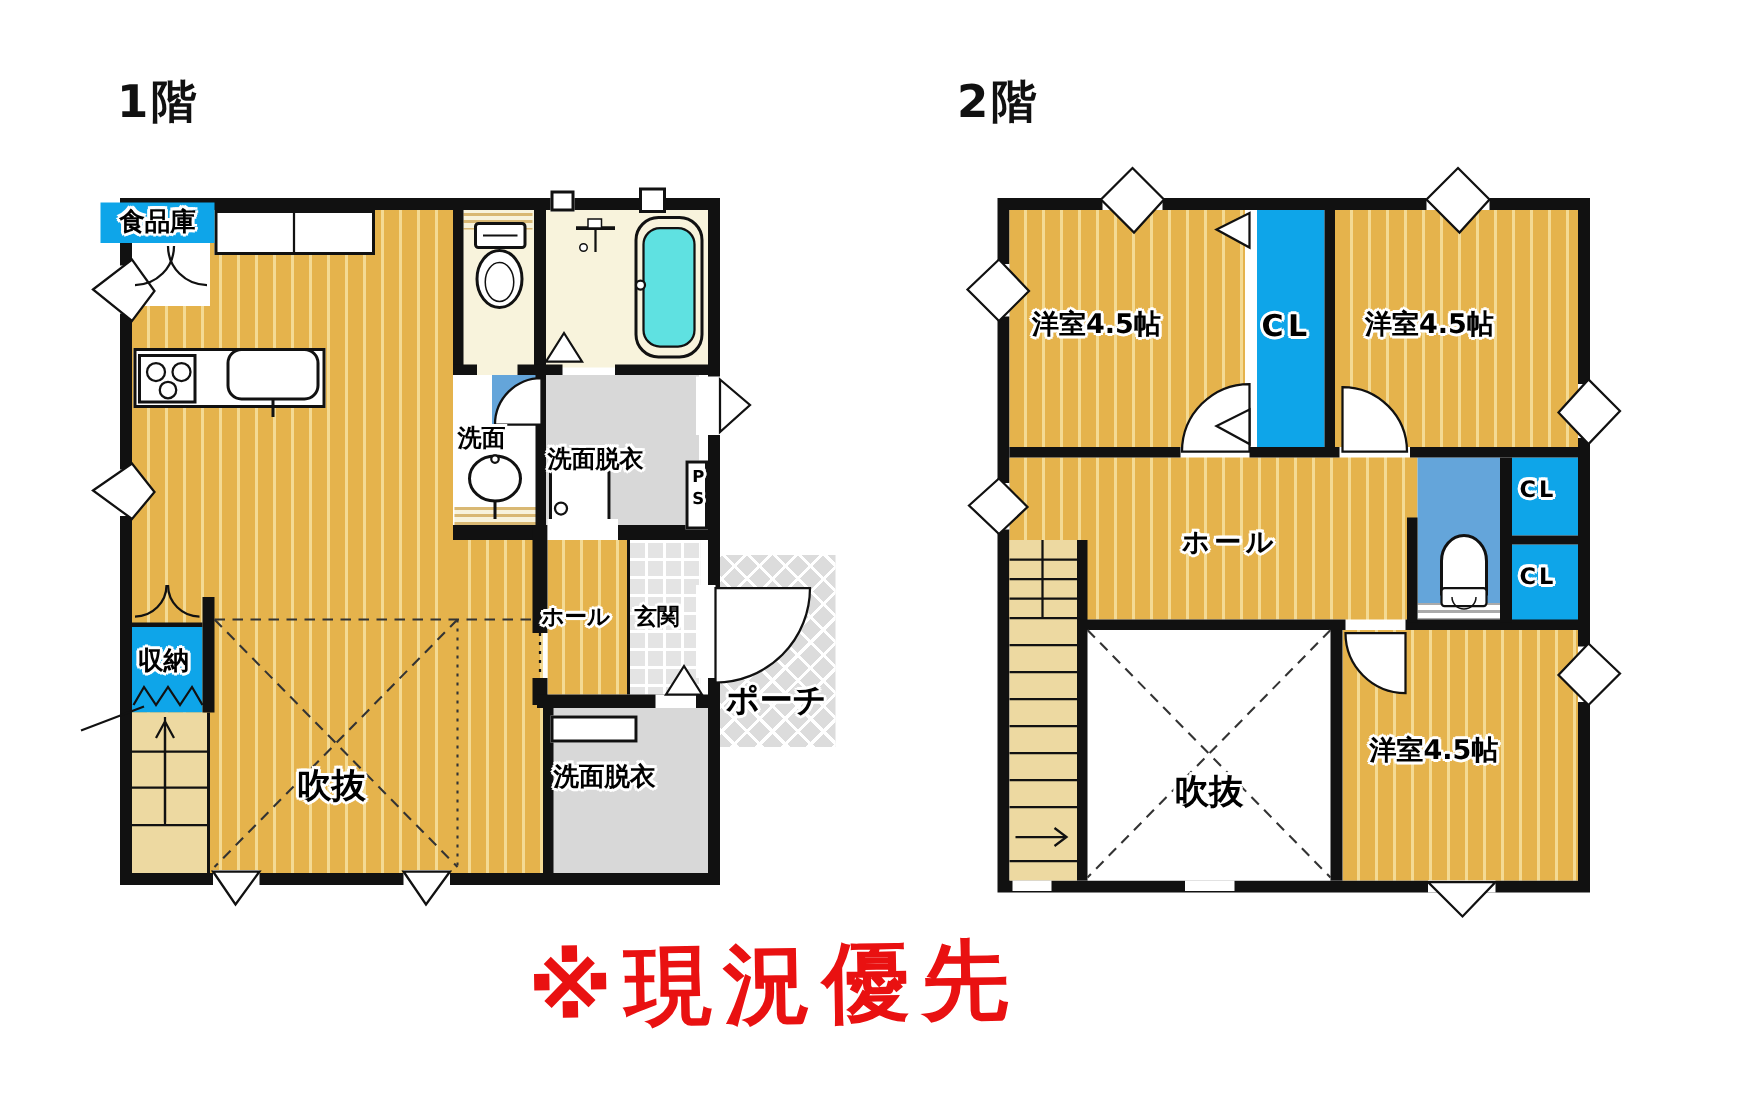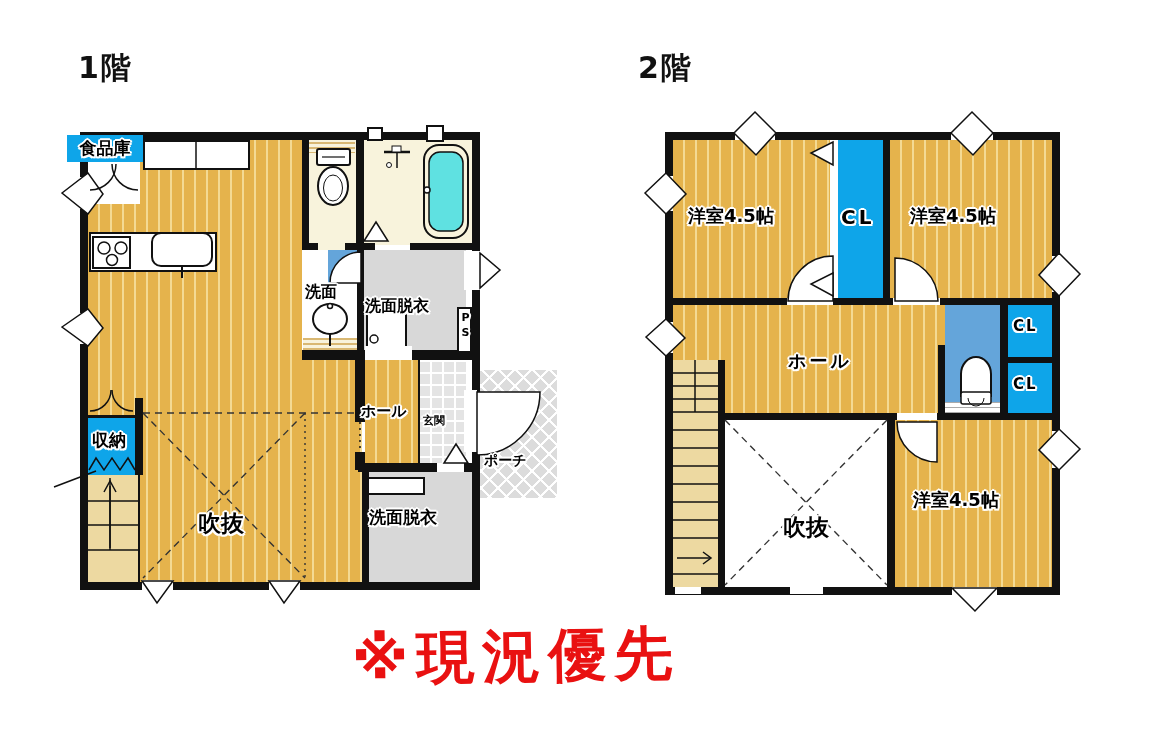--- a/index.html
+++ b/index.html
@@ -95,22 +95,22 @@
 
   <div class="outline" style="left:80px;top:132px;width:400px;height:458px;"></div>
 
   <div class="abs pink" style="left:67px;top:135px;width:76px;height:27px;z-index:55;text-align:center;">
     <span class="lbl" style="position:static;font-size:17px;line-height:27px;">食品庫</span>
   </div>
   <div class="lbl" style="left:305px;top:282px;font-size:16px;">洗面</div>
   <div class="lbl" style="left:365px;top:296px;font-size:16px;">洗面脱衣</div>
   <div class="lbl" style="left:459px;top:311px;font-size:11px;writing-mode:vertical-rl;text-orientation:upright;letter-spacing:2px;">PS</div>
   <div class="lbl" style="left:361px;top:402px;font-size:15px;">ホール</div>
-  <div class="lbl" style="left:423px;top:413px;font-size:11px;">玄関</div>
-  <div class="lbl" style="left:484px;top:452px;font-size:14px;">ポーチ</div>
+  <div class="lbl" style="left:423px;top:402px;font-size:15px;">玄関</div>
+  <div class="lbl" style="left:484px;top:452px;font-size:22px;">ポーチ</div>
   <div class="lbl" style="left:369px;top:506px;font-size:17px;">洗面脱衣</div>
   <div class="lbl" style="left:92px;top:429px;font-size:17px;">収納</div>
   <div class="lbl" style="left:198px;top:508px;font-size:23px;">吹抜</div>
 
   <div class="title" style="left:638px;top:48px;">2階</div>
 
   <div class="abs yfloor" style="left:673px;top:140px;width:157px;height:158px;"></div>
   <div class="abs whiteroom" style="left:830px;top:140px;width:8px;height:158px;z-index:11;"></div>
   <div class="abs pink" style="left:838px;top:140px;width:45px;height:158px;"></div>
   <div class="abs yfloor" style="left:890px;top:140px;width:162px;height:158px;"></div>

